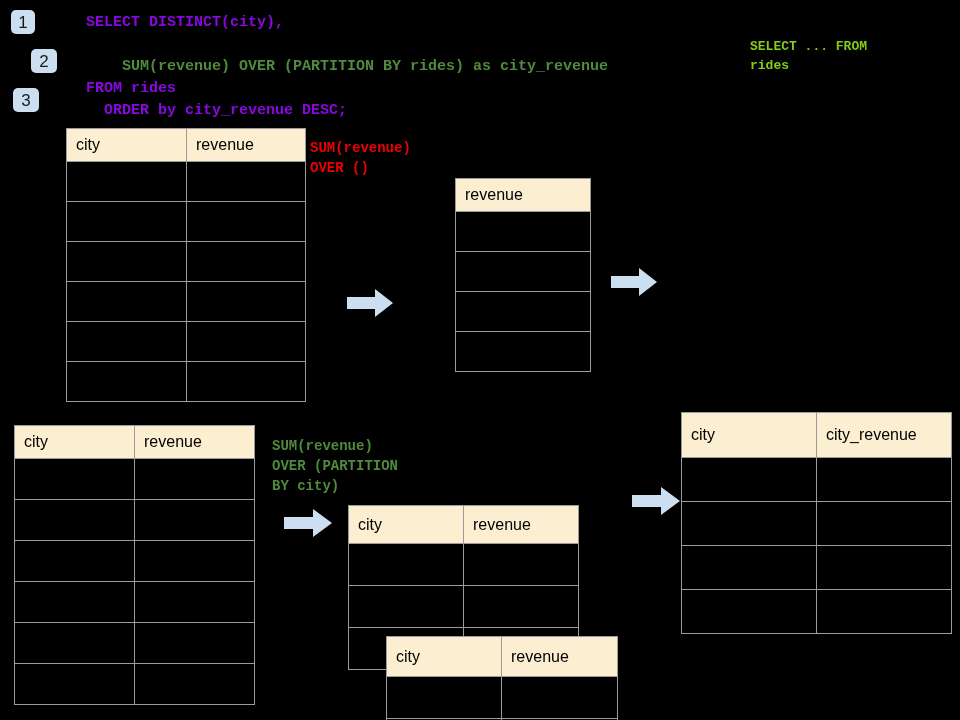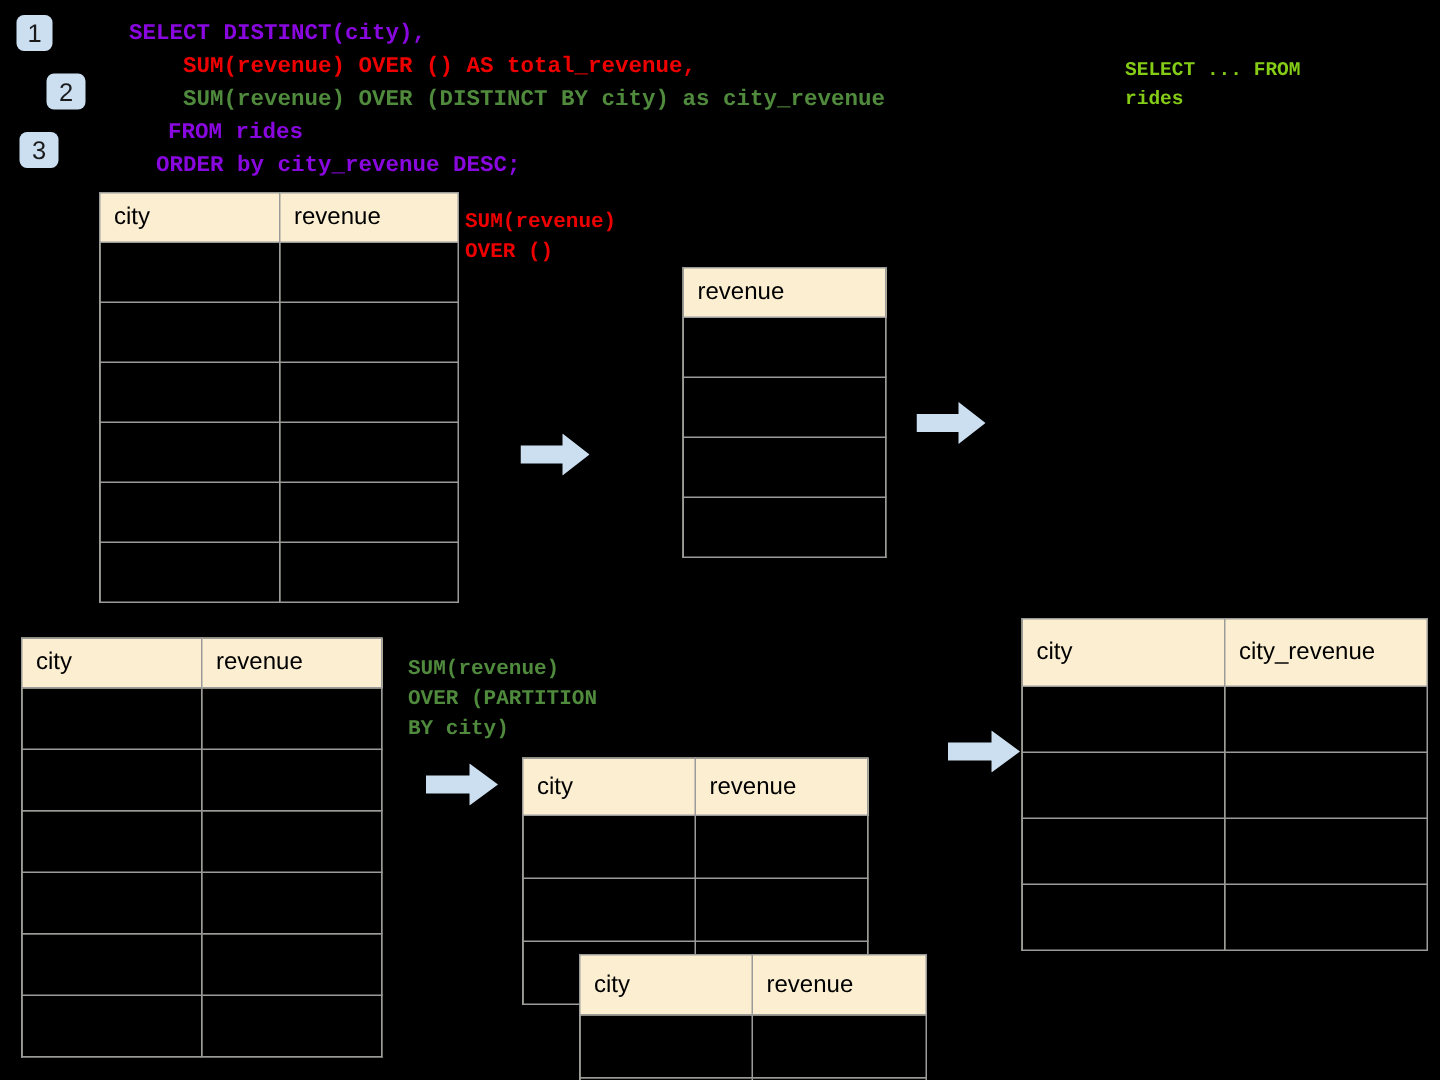--- a/index.html
+++ b/index.html
@@ -53,21 +53,21 @@
   }
   .note-red   { color: #ee0000; }
   .note-green { color: #4f8a3d; }
   .note-purple{ color: #84cc16; font-size: 13px; line-height: 19px; }
 
   
   .tbl {
     position: absolute;
     border-collapse: collapse;
     table-layout: fixed;
-    background: #fef9c3;
+    background: #fde047;
   }
   .tbl th, .tbl td {
     border: 1px solid #9b9b9b;
     padding: 0;
     margin: 0;
   }
   .tbl th {
     background: #fceed0;
     color: #000000;
     font-family: "Liberation Sans", sans-serif;
@@ -98,23 +98,22 @@
     <span>1</span>
   </div>
   <div class="badge" style="left:31px; top:49px; width:26px; height:24px;">
     <span>2</span>
   </div>
   <div class="badge" style="left:13px; top:88px; width:26px; height:24px;">
     <span>3</span>
   </div>
 
   <div class="code code-purple" style="left:86px; top:12px;">SELECT DISTINCT(city),</div>
-  <div class="code code-red" style="left:86px; top:34px;">    SUM(revenue) OVER () AS total_revenue,</div>
-  <div class="code code-green" style="left:86px; top:56px;">    SUM(revenue) OVER (DISTINCT BY city) as city_revenue</div>
-  <div class="code code-purple" style="left:94px; top:78px;">  FROM rides</div>
+  <div class="code code-green" style="left:86px; top:56px;">    SUM(revenue) OVER (PARTITION BY rides) as city_revenue</div>
+  <div class="code code-purple" style="left:68px; top:78px;">  FROM rides</div>
   <div class="code code-purple" style="left:86px; top:100px;text-align:center;">  ORDER by city_revenue DESC;</div>
 
   <div class="note note-purple" style="left:750px; top:37px;">SELECT ... FROM
 rides</div>
 
   <div class="note note-red" style="left:310px; top:138px;">SUM(revenue)
 OVER ()</div>
 
   <div class="note note-green" style="left:272px; top:436px;">SUM(revenue)
 OVER (PARTITION

